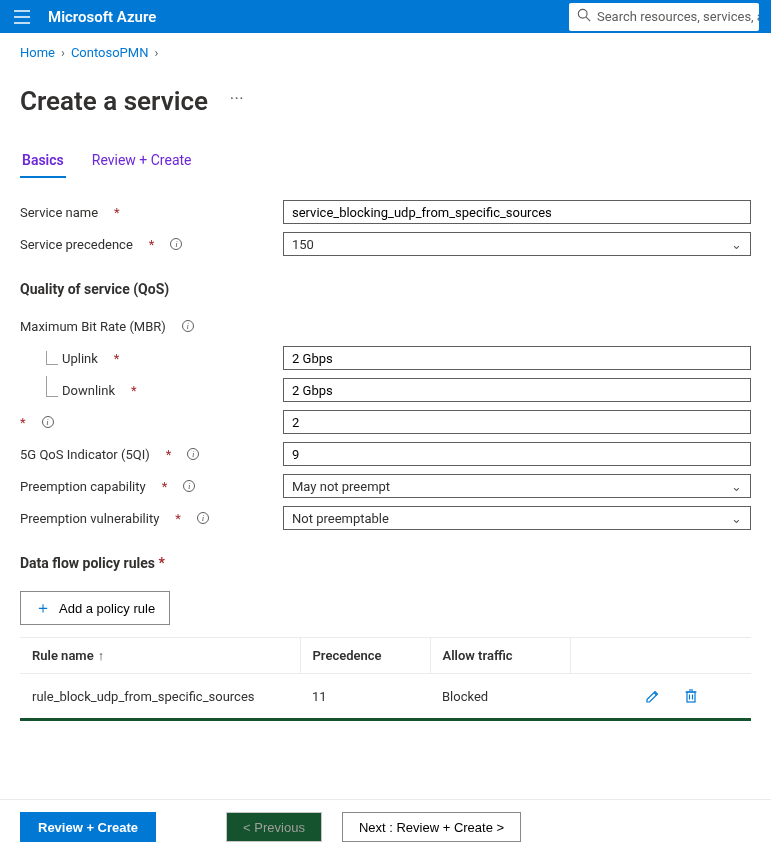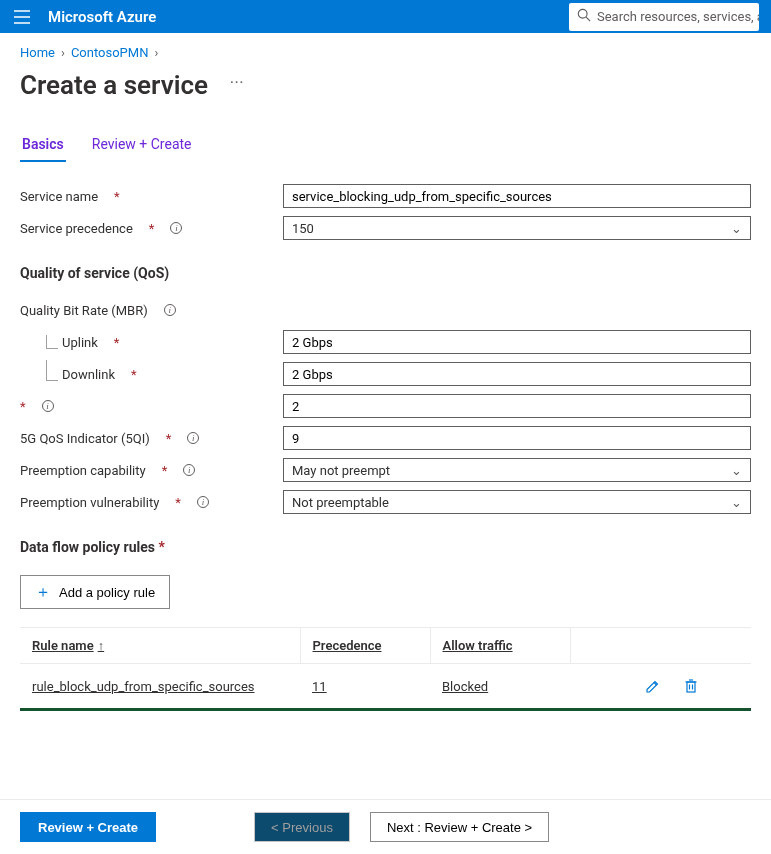--- a/index.html
+++ b/index.html
@@ -29,21 +29,21 @@
     display: flex;
     align-items: center;
     padding: 0 8px;
     gap: 6px;
     color: #605e5c;
     white-space: nowrap;
     overflow: hidden;
   }
   
   .content { padding: 12px 20px 80px 20px; }
-  .breadcrumb { font-size: 13px; display: flex; align-items: center; gap: 6px; margin-bottom: 10px; }
+  .breadcrumb { font-size: 13px; display: flex; align-items: center; gap: 6px; margin-bottom: 26px; }
   .breadcrumb a { color: #0078d4; text-decoration: none; }
   .breadcrumb .sep { color: #605e5c; }
   .page-title-row { display: flex; align-items: center; gap: 22px; margin-bottom: 30px; }
   .page-title { font-size: 26px; font-weight: 600; }
   .dots { color: #605e5c; letter-spacing: 1px; font-weight:600; cursor:pointer; padding-bottom:6px; }
   
   .tabs { display: flex; gap: 24px; border-bottom: 1px solid transparent; margin-bottom: 18px; }
   .tab { padding: 6px 2px 8px; font-size: 14px; cursor: pointer; color: #6d28d9; border-bottom: 2px solid transparent; }
   .tab.active { font-weight: 600; border-bottom-color: #0078d4; }
   
@@ -77,21 +77,21 @@
   .section-title { font-weight: 700; font-size: 14px; margin: 22px 0 14px; }
   
   .add-btn {
     display: inline-flex; align-items: center; gap: 8px;
     border: 1px solid #8a8886; height: 34px; padding: 0 14px;
     background: #fff; cursor: pointer; font-size: 13px;
     margin-top: 6px;
   }
   .plus { color:#0078d4; font-size:16px; font-weight:300; }
   
-  .rules-table { margin-top: 18px; width: 100%; border-collapse: collapse; text-decoration: underline; }
+  .rules-table { margin-top: 12px; width: 100%; border-collapse: collapse; }
   .rules-table th {
     text-align: left; font-weight: 600; font-size: 13px;
     padding: 10px 12px; border-top:1px solid #edebe9; border-bottom: 1px solid #edebe9;
     border-right: 1px solid #edebe9;
   }
   .rules-table th:last-child { border-right: none; }
   .rules-table td {
     padding: 14px 12px; font-size: 13px; border-bottom: 3px solid #14532d;
   }
   .sort-arrow { margin-left:4px; color:#323130; }
@@ -103,21 +103,21 @@
     border-top: 1px solid #edebe9; padding: 12px 20px; display:flex; align-items:center; gap:70px;
   }
   .btn-primary {
     background: #0078d4; color:#fff; border:none; height:30px; padding:0 18px;
     font-size:13px; font-weight:600; cursor:pointer;
   }
   .btn-secondary {
     background:#fff; border:1px solid #8a8886; height:30px; padding:0 16px;
     font-size:13px; cursor:pointer;
   }
-  .btn-secondary:disabled { color:#a19f9e; border-color:#c8c6c4; background:#0c4a6e; cursor:default;margin-left:28px;}
+  .btn-secondary:disabled { color:#a19f9e; border-color:#c8c6c4; background:#14532d; cursor:default;}
 </style>
 </head>
 <body>
 
 <div class="topbar">
   <div class="hamburger">
     <svg width="16" height="14" viewBox="0 0 16 14">
         <g stroke="#fff" stroke-width="1.5">
           <line x1="0" y1="1" x2="16" y2="1"></line>
           <line x1="0" y1="7" x2="16" y2="7"></line>
@@ -178,21 +178,21 @@
       <span>150</span>
       <span class="chev">⌄</span>
     </div>
   </div>
 
   
   <div class="section-title">Quality of service (QoS)</div>
 
   <div class="form-row">
     <div class="form-label">
-      <span>Quality Bit Rate (MBR)</span>
+      <span>Maximum Bit Rate (MBR)</span>
       <span class="info-icon">i</span>
     </div>
   </div>
   <div class="form-row">
     <div class="form-label indent-label">
       <span class="indent-connector first"></span>
       <span>Uplink</span> 
         <span class="req">*</span>
     </div>
     <input class="input" value="2 Gbps" style="">

